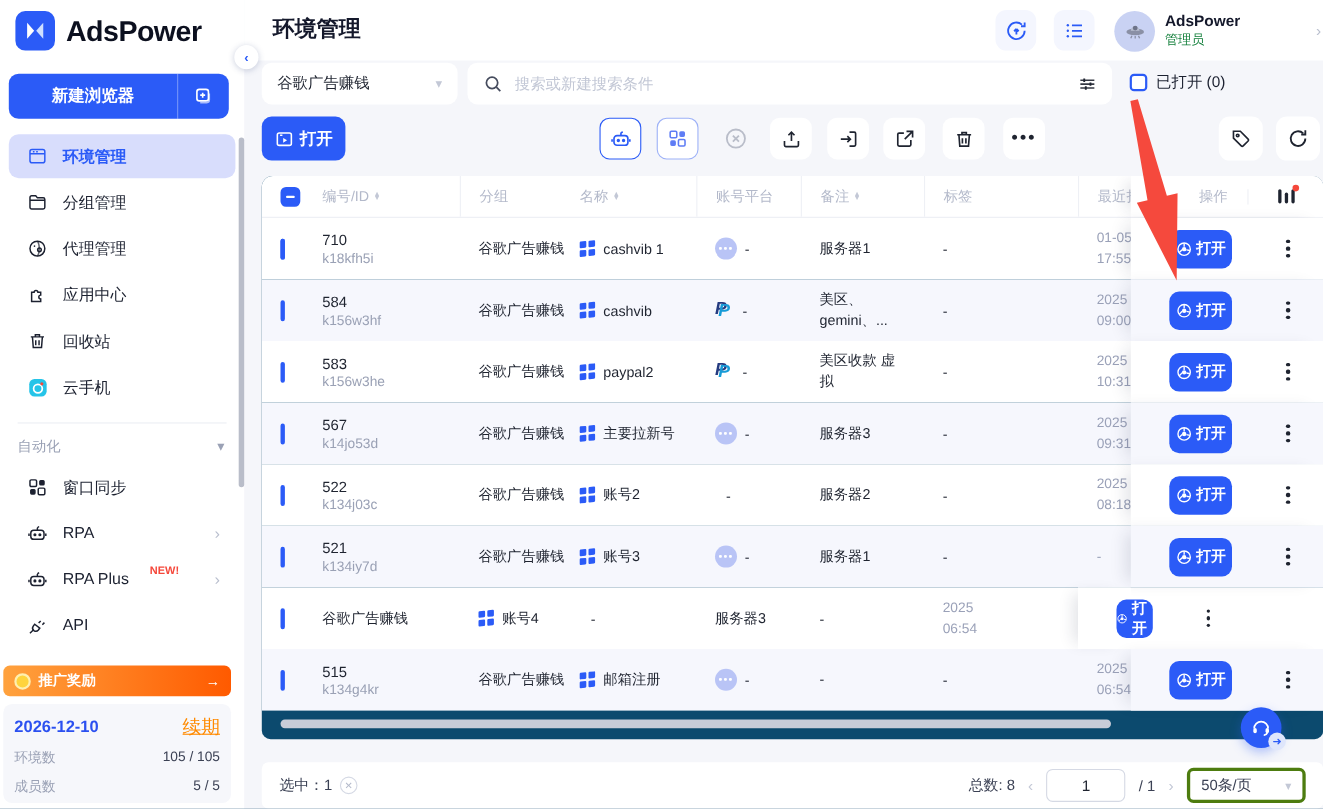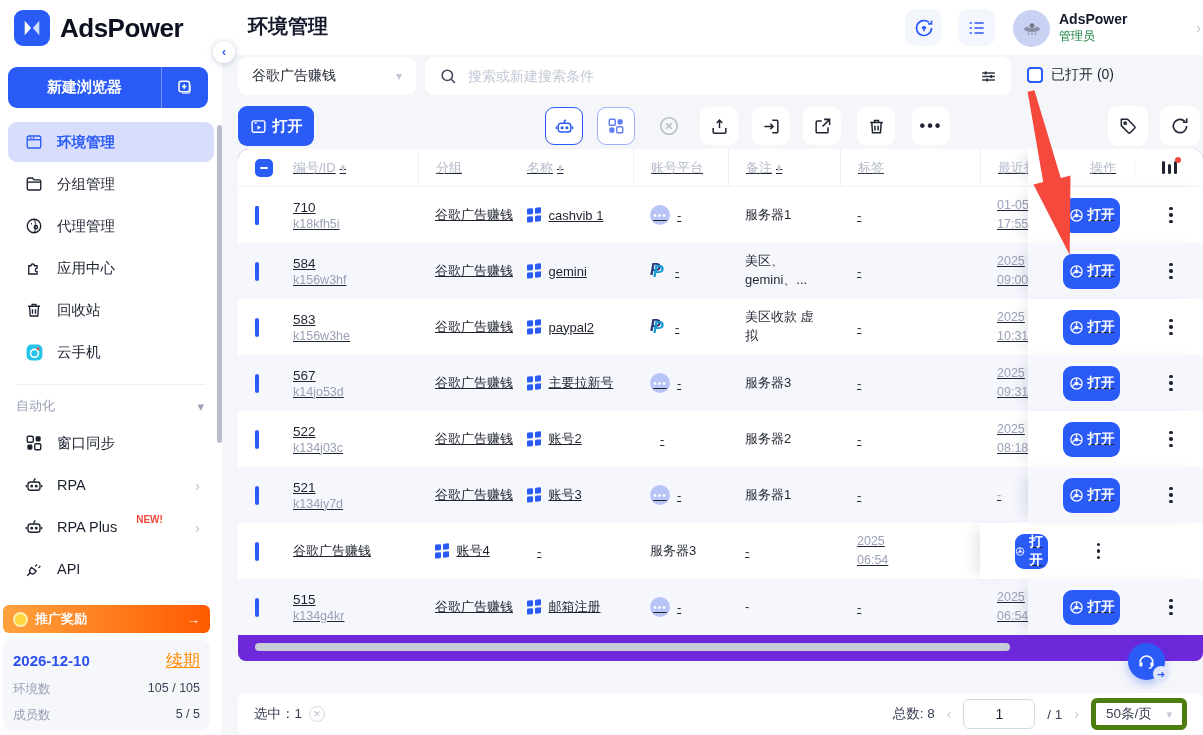--- a/index.html
+++ b/index.html
@@ -70,21 +70,21 @@
   .tbtn-open{ position:absolute; left:16px; top:106px; width:76px; height:40px; background:#2b5bf7; color:#fff; border-radius:9px;
               display:flex; align-items:center; justify-content:center; gap:6px; font-size:15px; font-weight:700; cursor:pointer; }
   .tbtn{ position:absolute; top:107px; width:38px; height:38px; border-radius:9px; background:#fff;
          display:flex; align-items:center; justify-content:center; cursor:pointer; }
   .tbtn.b-blue{ border:1.5px solid #2b5bf7; }
   .tbtn.b-lblue{ border:1.5px solid #9db1f7; }
   .tbtn.ghost{ background:transparent; }
   .more-dots{ font-size:16px; font-weight:800; letter-spacing:2px; color:#1f2430; }
 
   
-  .card{ position:absolute; left:16px; top:149px; width:965px; height:512px; background:#6d28d9; border-radius:10px 10px 8px 8px; overflow:hidden;text-decoration:underline; }
+  .card{ position:absolute; left:16px; top:160px; width:965px; height:512px; background:#0c4a6e; border-radius:10px 10px 8px 8px; overflow:hidden; }
   .grid{ display:grid; grid-template-columns:38px 142px 92px 123px 95px 112px 140px 48px 175px; align-items:center; }
   .thead{ height:38px; color:#b3b9ca; font-size:13px; border-bottom:1px solid #f0f2f7; background:#fff; }
   .th{ display:flex; align-items:center; gap:4px; padding-left:17px; height:100%; white-space:nowrap; overflow:visible; }
   .th.sep{ border-left:1px solid #eef0f5; }
   .sort{ display:flex; flex-direction:column; line-height:0.55; font-size:6.5px; color:#c3c8d6; }
   .trow{ height:56px; background:#fff; }
   .trow.alt{ background:#f6f7fd; }
   .cell{ padding-left:17px; font-size:13px; overflow:visible; white-space:nowrap; }
   .cell.c-check{ padding-left:17px; }
   .cb{ width:18px; height:18px; border:2px solid #2b5bf7; border-radius:5px; background:#fff; cursor:pointer; position:relative; }
@@ -127,21 +127,21 @@
 
   
   .footer{ position:absolute; left:16px; top:693px; width:965px; height:42px; background:#fff; border-radius:6px;
            display:flex; align-items:center; justify-content:space-between; padding:0 16px; }
   .sel-group{ display:flex; align-items:center; gap:7px; font-size:13.5px; color:#3b4154; }
   .chip-x{ width:16px; height:16px; border-radius:50%; border:1px solid #d5d9e4; color:#b3b9ca; font-size:9px;
            display:flex; align-items:center; justify-content:center; cursor:pointer; }
   .pager{ display:flex; align-items:center; gap:12px; font-size:13.5px; color:#3b4154; }
   .pg-chev{ color:#c3c8d6; font-size:14px; cursor:pointer; }
   .pg-input{ width:72px; height:30px; border:1px solid #d5d9e4; border-radius:6px; text-align:center; font-size:14px; outline:none; color:#1f2430; }
-  .pg-size{ width:96px; height:32px; border:5px solid #4d7c0f; border-radius:6px; display:flex; align-items:center;
+  .pg-size{ width:108px; height:32px; border:3px solid #4d7c0f; border-radius:6px; display:flex; align-items:center;
             justify-content:space-between; padding:0 10px; font-size:13.5px; cursor:pointer; }
   .pg-size .gs-caret{ font-size:11px; }
 
   
   .support{ position:absolute; left:906px; top:643px; width:37px; height:37px; border-radius:50%; background:#2b5bf7;
             display:flex; align-items:center; justify-content:center; z-index:40; cursor:pointer;
             box-shadow:0 4px 10px rgba(43,91,247,.35); }
   .support .mini{ position:absolute; right:-4px; bottom:-2px; width:16px; height:16px; border-radius:50%;
                   background:#dfe6fb; color:#2b5bf7; font-size:10px; display:flex; align-items:center; justify-content:center; }
 
@@ -534,21 +534,21 @@
               <div class="rid f-rid">k156w3hf</div>
             </div>
         <div class="cell f-group">谷歌广告赚钱</div>
         <div class="cell namecell">
           <span class="win4">
                 <i></i>
                 <i></i>
                 <i></i>
                 <i></i>
               </span>
-          <span class="f-name">gemini</span>
+          <span class="f-name">cashvib</span>
         </div>
         <div class="cell platcell">
 
           <span class="pp f-pp">
                 <span class="p1">P</span>
                 <span class="p2">P</span>
               </span>
           <span class="f-plat">-</span>
         </div>
         <div class="cell notecell"><span class="f-note">美区、gemini、...</span></div>

